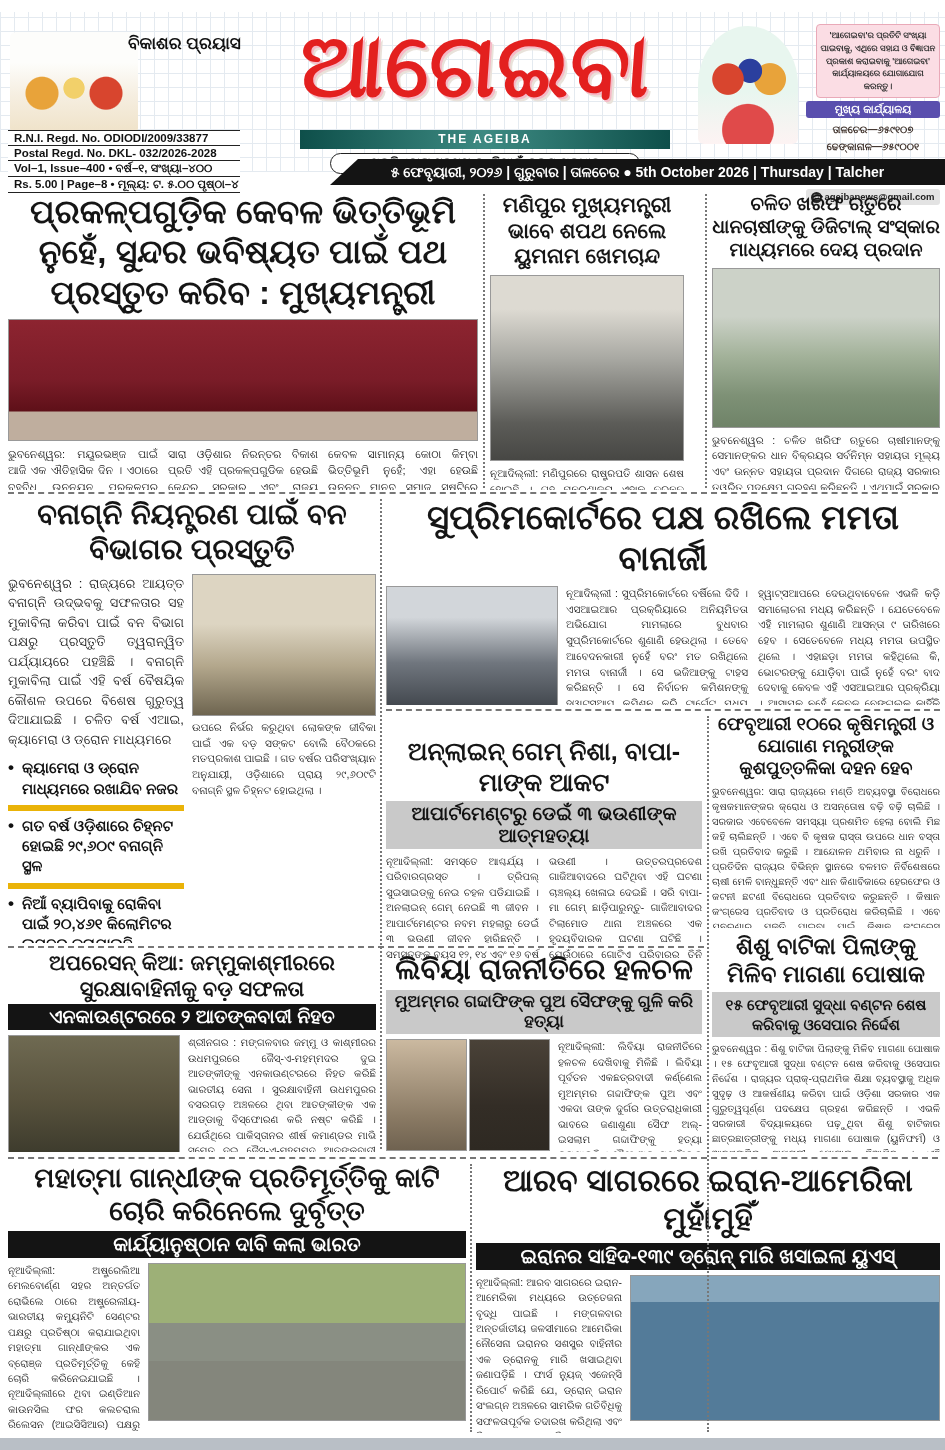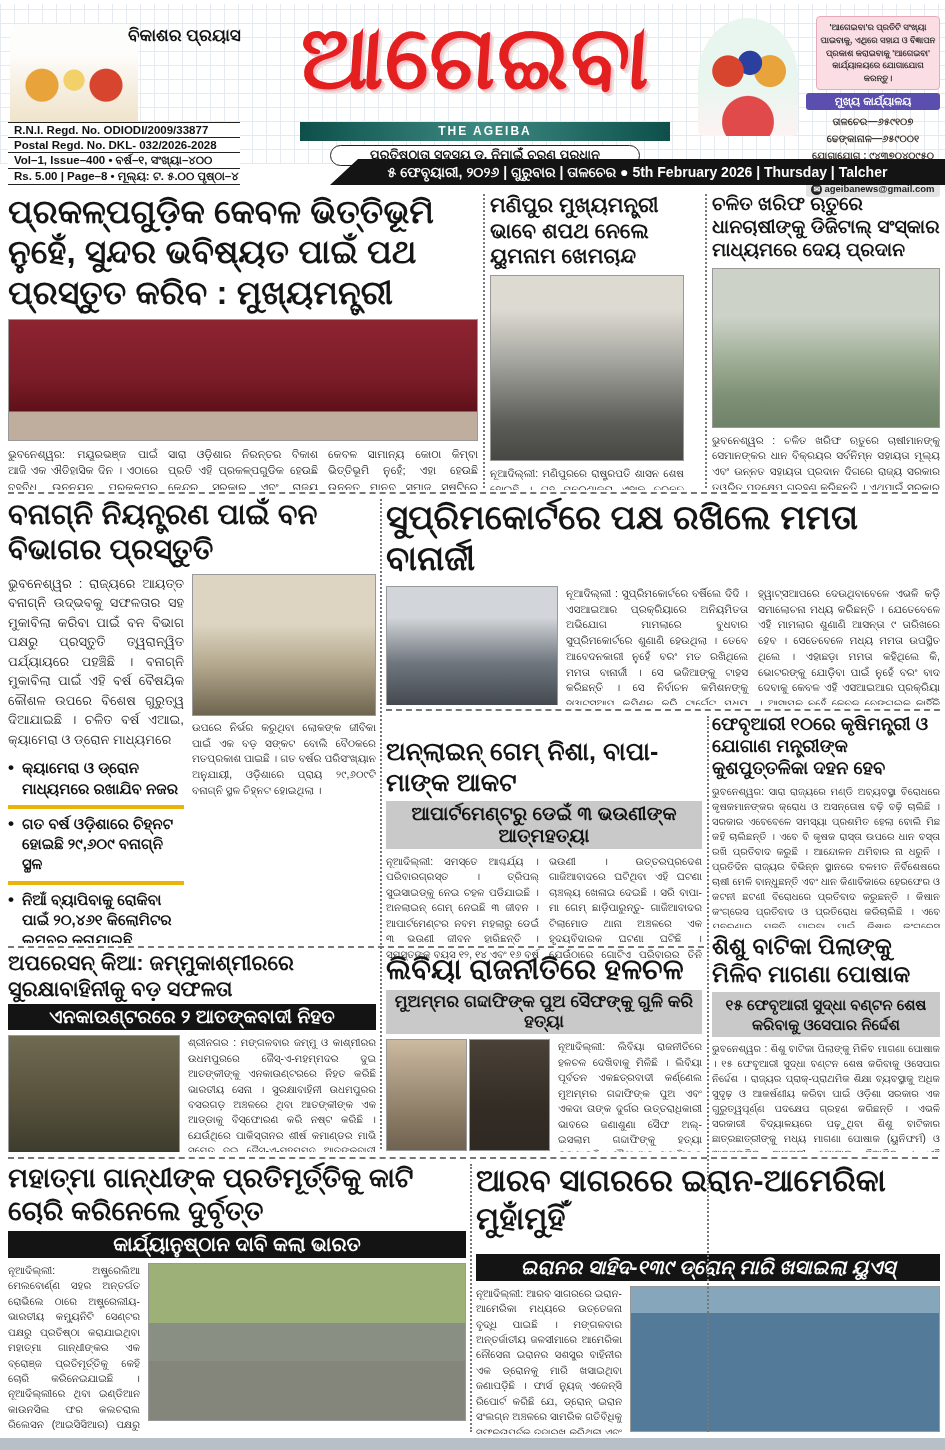--- a/index.html
+++ b/index.html
@@ -1,21 +1,21 @@
 <!DOCTYPE html>
 <html><head>
 <meta charset="utf-8">
 <style>
   * { margin:0; padding:0; box-sizing:border-box; }
   body { background:#e9e9e9; font-family:"Liberation Sans", sans-serif; }
   .page { position:relative; width:945px; height:1450px; margin:0 auto; background:#ffffff; overflow:hidden; }
 
   
   .masthead {
-    position:absolute; left:0; top:4px; width:945px; height:160px;
+    position:absolute; left:0; top:12px; width:945px; height:160px;
     background:
       repeating-linear-gradient(0deg, #e4eaf0 0 1px, transparent 1px 14px),
       repeating-linear-gradient(90deg, #e4eaf0 0 1px, transparent 1px 14px),
       #ffffff;
   }
   .jagannath { border-radius:6px; }
   .jag-left { position:absolute; left:10px; top:20px; width:128px; height:102px;
     background: radial-gradient(circle at 25% 60%, #e8a33a 0 14%, transparent 15%),
                 radial-gradient(circle at 50% 55%, #f2d06a 0 12%, transparent 13%),
                 radial-gradient(circle at 75% 60%, #d8452e 0 14%, transparent 15%),
@@ -56,32 +56,32 @@
     color:#222; text-align:center; padding:2px 0; }
   .email-ic { display:inline-block; width:11px; height:11px; border-radius:50%; background:#222; color:#fff;
     font-size:8px; line-height:11px; text-align:center; margin-right:2px; }
 
   .datebar { position:absolute; left:330px; top:159px; width:615px; height:26px; background:#141414;
     clip-path:polygon(28px 0, 100% 0, 100% 100%, 0 100%);
     color:#fff; font-size:14px; font-weight:bold; text-align:center; line-height:26px; }
 
   
   .art { position:absolute; overflow:hidden; }
-  .hl { font-weight:bold; color:#151515; line-height:1.22; }
+  .hl { font-weight:bold; color:#151515; text-align:center; line-height:1.22; }
   .deck-black { background:#141414; color:#fff; font-weight:bold; text-align:center; }
   .deck-gray { background:#c9c9c9; color:#111; font-weight:bold; text-align:center; }
   .body { font-size:11px; line-height:1.5; text-align:justify; color:#1d1d1d; }
   .photo { width:100%; border:1px solid #999; }
   .cols2 { columns:2; column-gap:10px; }
   .cols3 { columns:3; column-gap:10px; }
   .frow { display:flex; gap:8px; }
 
   .bullets { list-style:none; }
   .bullets li { font-size:15px; font-weight:bold; color:#111; line-height:1.35;
-    border-bottom:4px solid #eab308; padding:5px 0 6px 14px; position:relative; }
+    border-bottom:6px solid #eab308; padding:5px 0 6px 14px; position:relative; }
   .bullets li::before { content:"•"; position:absolute; left:0; top:4px; font-size:17px; }
 
   
   .hsep { position:absolute; border-top:2px dashed #777; height:0; }
   .vsep { position:absolute; border-left:2px dotted #777; width:0; }
 
   .bottom-strip { position:absolute; left:0; top:1438px; width:945px; height:12px; background:#b9bfc6; }
 
   
   .ph-lead { height:122px; background:linear-gradient(180deg,#8d2430 0 55%,#6d1822 55% 78%,#caa 78% 100%),#8d2430;
@@ -121,21 +121,21 @@
       <div class="office-bar">ମୁଖ୍ୟ କାର୍ଯ୍ୟାଳୟ</div>
       <div class="phones">
         <div>ତାଳଚେର—୬୫୯୧୦୭</div>
         <div>ଢେଙ୍କାନାଳ—୬୫୯୦୦୧</div>
         <div>ଯୋଗାଯୋଗ : ୯୪୩୭୦୪୦୯୫୦</div>
       </div>
       <div class="email-bar"><span class="email-ic">✉</span><span>ageibanews@gmail.com</span></div>
     </div>
   </div>
 
-  <div class="datebar">୫ ଫେବୃୟାରୀ, ୨୦୨୬ | ଗୁରୁବାର | ତାଳଚେର ● 5th February 2026 | Thursday | Talcher</div>
+  <div class="datebar">୫ ଫେବୃୟାରୀ, ୨୦୨୬ | ଗୁରୁବାର | ତାଳଚେର ● 5th October 2026 | Thursday | Talcher</div>
 
   <div class="art" style="left:8px; top:192px; width:470px; height:298px;">
     <div class="hl" style="font-size:33px;">ପ୍ରକଳ୍ପଗୁଡ଼ିକ କେବଳ ଭିତ୍ତିଭୂମି ନୁହେଁ, ସୁନ୍ଦର ଭବିଷ୍ୟତ ପାଇଁ ପଥ ପ୍ରସ୍ତୁତ କରିବ : ମୁଖ୍ୟମନ୍ତ୍ରୀ</div>
     <div class="photo ph-lead" style="margin-top:6px;"></div>
     <div class="body cols3" style="margin-top:5px;"><span>ଭୁବନେଶ୍ୱର: ମୟୂରଭଞ୍ଜ ପାଇଁ ଆଜି ଏକ ଐତିହାସିକ ଦିନ । ଏଠାରେ ବହୁବିଧ ଉନ୍ନୟନ ପ୍ରକଳ୍ପର ଉଦ୍‌ଘାଟନ ଏବଂ ଭିତ୍ତିପ୍ରସ୍ତର ସ୍ଥାପନ ହୋଇଛି । ମୟୂରଭଞ୍ଜ ତଥା ସାରା ଓଡ଼ିଶାର ନିରନ୍ତର ବିକାଶ ପ୍ରତି ଏହି ପ୍ରକଳ୍ପଗୁଡିକ ହେଉଛି କେନ୍ଦ୍ର ସରକାର ଏବଂ ରାଜ୍ୟ ସରକାରଙ୍କ ମିଳିତ ପ୍ରତିବଦ୍ଧତାର ପ୍ରତିଫଳନ । ଏହି ପ୍ରକଳ୍ପଗୁଡ଼ିକ କେବଳ ସାମାନ୍ୟ କୋଠା କିମ୍ବା ଭିତ୍ତିଭୂମି ନୁହେଁ; ଏହା ହେଉଛି ଉନ୍ନତ ମାନବ ସମାଜ ସୃଷ୍ଟିରେ ଆମର</span> </div>
   </div>
 
   <div class="art" style="left:490px; top:192px; width:194px; height:298px;">
     <div class="hl" style="font-size:21px;">ମଣିପୁର ମୁଖ୍ୟମନ୍ତ୍ରୀ ଭାବେ ଶପଥ ନେଲେ ୟୁମନାମ ଖେମଚାନ୍ଦ</div>
     <div class="photo ph-manipur" style="margin-top:6px;"></div>
@@ -219,21 +219,21 @@
     <div class="deck-black" style="font-size:20px; padding:2px 11px; margin-top:3px;">କାର୍ଯ୍ୟାନୁଷ୍ଠାନ ଦାବି କଲା ଭାରତ</div>
     <div class="frow" style="margin-top:5px;">
       <div class="body" style="width:132px; flex:none; font-size:10.3px;">ନୂଆଦିଲ୍ଲୀ: ଅଷ୍ଟ୍ରେଲିଆ ମେଲବୋର୍ଣ୍ଣ ସହର ଅନ୍ତର୍ଗତ ରୋଭିଲେ ଠାରେ ଅଷ୍ଟ୍ରେଲୀୟ-ଭାରତୀୟ କମ୍ୟୁନିଟି ସେଣ୍ଟର ପକ୍ଷରୁ ପ୍ରତିଷ୍ଠା କରାଯାଇଥିବା ମହାତ୍ମା ଗାନ୍ଧୀଙ୍କର ଏକ ବ୍ରୋଞ୍ଜ ପ୍ରତିମୂର୍ତ୍ତିକୁ କେହି ଚୋରି କରିନେଇଯାଇଛି । ନୂଆଦିଲ୍ଲୀରେ ଥିବା ଇଣ୍ଡିଆନ କାଉନସିଲ ଫର କଲଚରାଲ ରିଲେସନ (ଆଇସିସିଆର) ପକ୍ଷରୁ ଏହି ପ୍ରତିମୂର୍ତ୍ତିଟି ଉପହାର ଭାବେ ଦିଆଯାଇଥିଲା । ଅଷ୍ଟ୍ରେଲିଆରେ ବସବାସ କରୁଥିବା ଭାରତୀୟ ସମୁଦାୟଙ୍କ ସଂସ୍କୃତି, ପରମ୍ପରା ଓ ଇତିହାସର ପ୍ରତୀକ ଥିଲା ଏହି ପ୍ରତିମୂର୍ତ୍ତି । ଏହି ପ୍ରତିମୂର୍ତ୍ତିଟିକୁ ସୋମବାର</div>
       <div class="photo ph-gandhi" style="flex:1;"></div>
     </div>
 
   </div>
 
   <div class="art" style="left:476px; top:1162px; width:464px; height:272px;">
     <div class="hl" style="font-size:31px;">ଆରବ ସାଗରରେ ଇରାନ-ଆମେରିକା ମୁହାଁମୁହିଁ</div>
-    <div class="deck-black" style="font-size:20px; padding:2px 0; margin-top:16px;font-style:italic;">ଇରାନର ସାହିଦ-୧୩୯ ଡ୍ରୋନ୍ ମାରି ଖସାଇଲା ୟୁଏସ୍</div>
+    <div class="deck-black" style="font-size:20px; padding:2px 0; margin-top:5px;">ଇରାନର ସାହିଦ-୧୩୯ ଡ୍ରୋନ୍ ମାରି ଖସାଇଲା ୟୁଏସ୍</div>
     <div class="frow" style="margin-top:5px;">
       <div class="body" style="width:146px; flex:none; font-size:10.3px; height:158px; overflow:hidden;">ନୂଆଦିଲ୍ଲୀ: ଆରବ ସାଗରରେ ଇରାନ-ଆମେରିକା ମଧ୍ୟରେ ଉତ୍ତେଜନା ବୃଦ୍ଧି ପାଇଛି । ମଙ୍ଗଳବାର ଅନ୍ତର୍ଜାତୀୟ ଜଳସୀମାରେ ଆମେରିକା ନୌସେନା ଇରାନର ସଶସ୍ତ୍ର ବାହିନୀର ଏକ ଡ୍ରୋନକୁ ମାରି ଖସାଇଥିବା ଜଣାପଡ଼ିଛି । ଫାର୍ସ ନ୍ୟୁଜ୍ ଏଜେନ୍ସି ରିପୋର୍ଟ କରିଛି ଯେ, ଡ୍ରୋନ୍ ଇରାନ ସଂଲଗ୍ନ ଅଞ୍ଚଳରେ ସାମରିକ ଗତିବିଧିକୁ ସଫଳତାପୂର୍ବକ ତଦାରଖ କରିଥିଲା ଏବଂ ଠିକ୍ ସମୟରେ ଫେରି ପଠାଇଥିଲା । ତିନକୁଆ ନ୍ୟୁଜ୍ ଏଜେନ୍ସି ରିପୋର୍ଟ କରିଛି ଯେ, ଏହି ଅଞ୍ଚଳର ସାମଗ୍ରିକ ତଦାରଖ ପାଇଁ ଏପରି ମିଶନକୁ ଗୁରୁତ୍ୱପୂର୍ଣ୍ଣ ବୋଲି ବର୍ଣ୍ଣନା କରାଯାଇଛି । ଇରାନର ଅର୍ଦ୍ଧ-ସରକାରୀ ତସନିମ୍ ନ୍ୟୁଜ୍ ଏଜେନ୍ସିର କହିବାନୁସାରେ, ଇରାନର ଏକ ଡ୍ରୋନ୍ ସହିତ ସଂଯୋଗ ବିଚ୍ଛିନ୍ନ ହୋଇଯାଇଛି,</div>
       <div class="photo ph-carrier" style="flex:1;"></div>
     </div>
 
   </div>
 
   <div class="hsep" style="left:8px; top:492px; width:930px;"></div>
   <div class="hsep" style="left:386px; top:709px; width:554px;"></div>
   <div class="hsep" style="left:8px; top:946px; width:696px;"></div>

